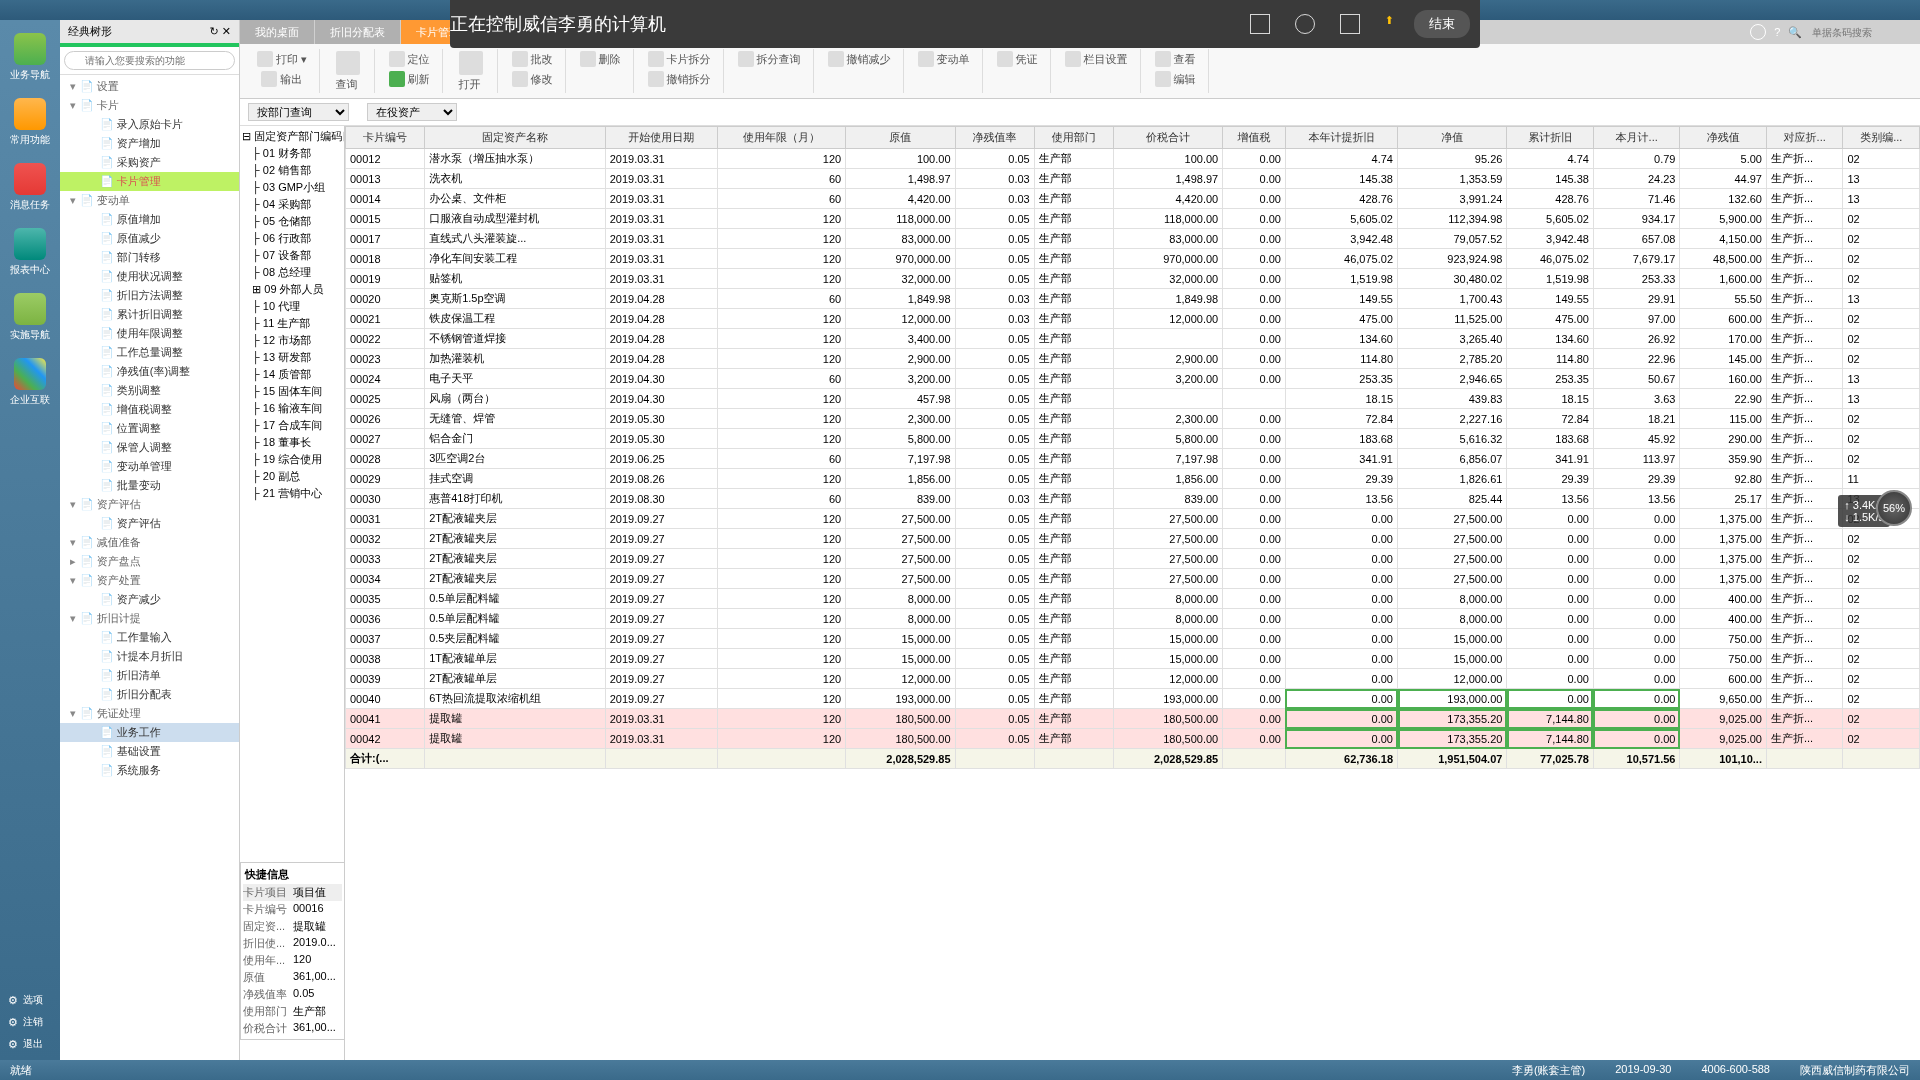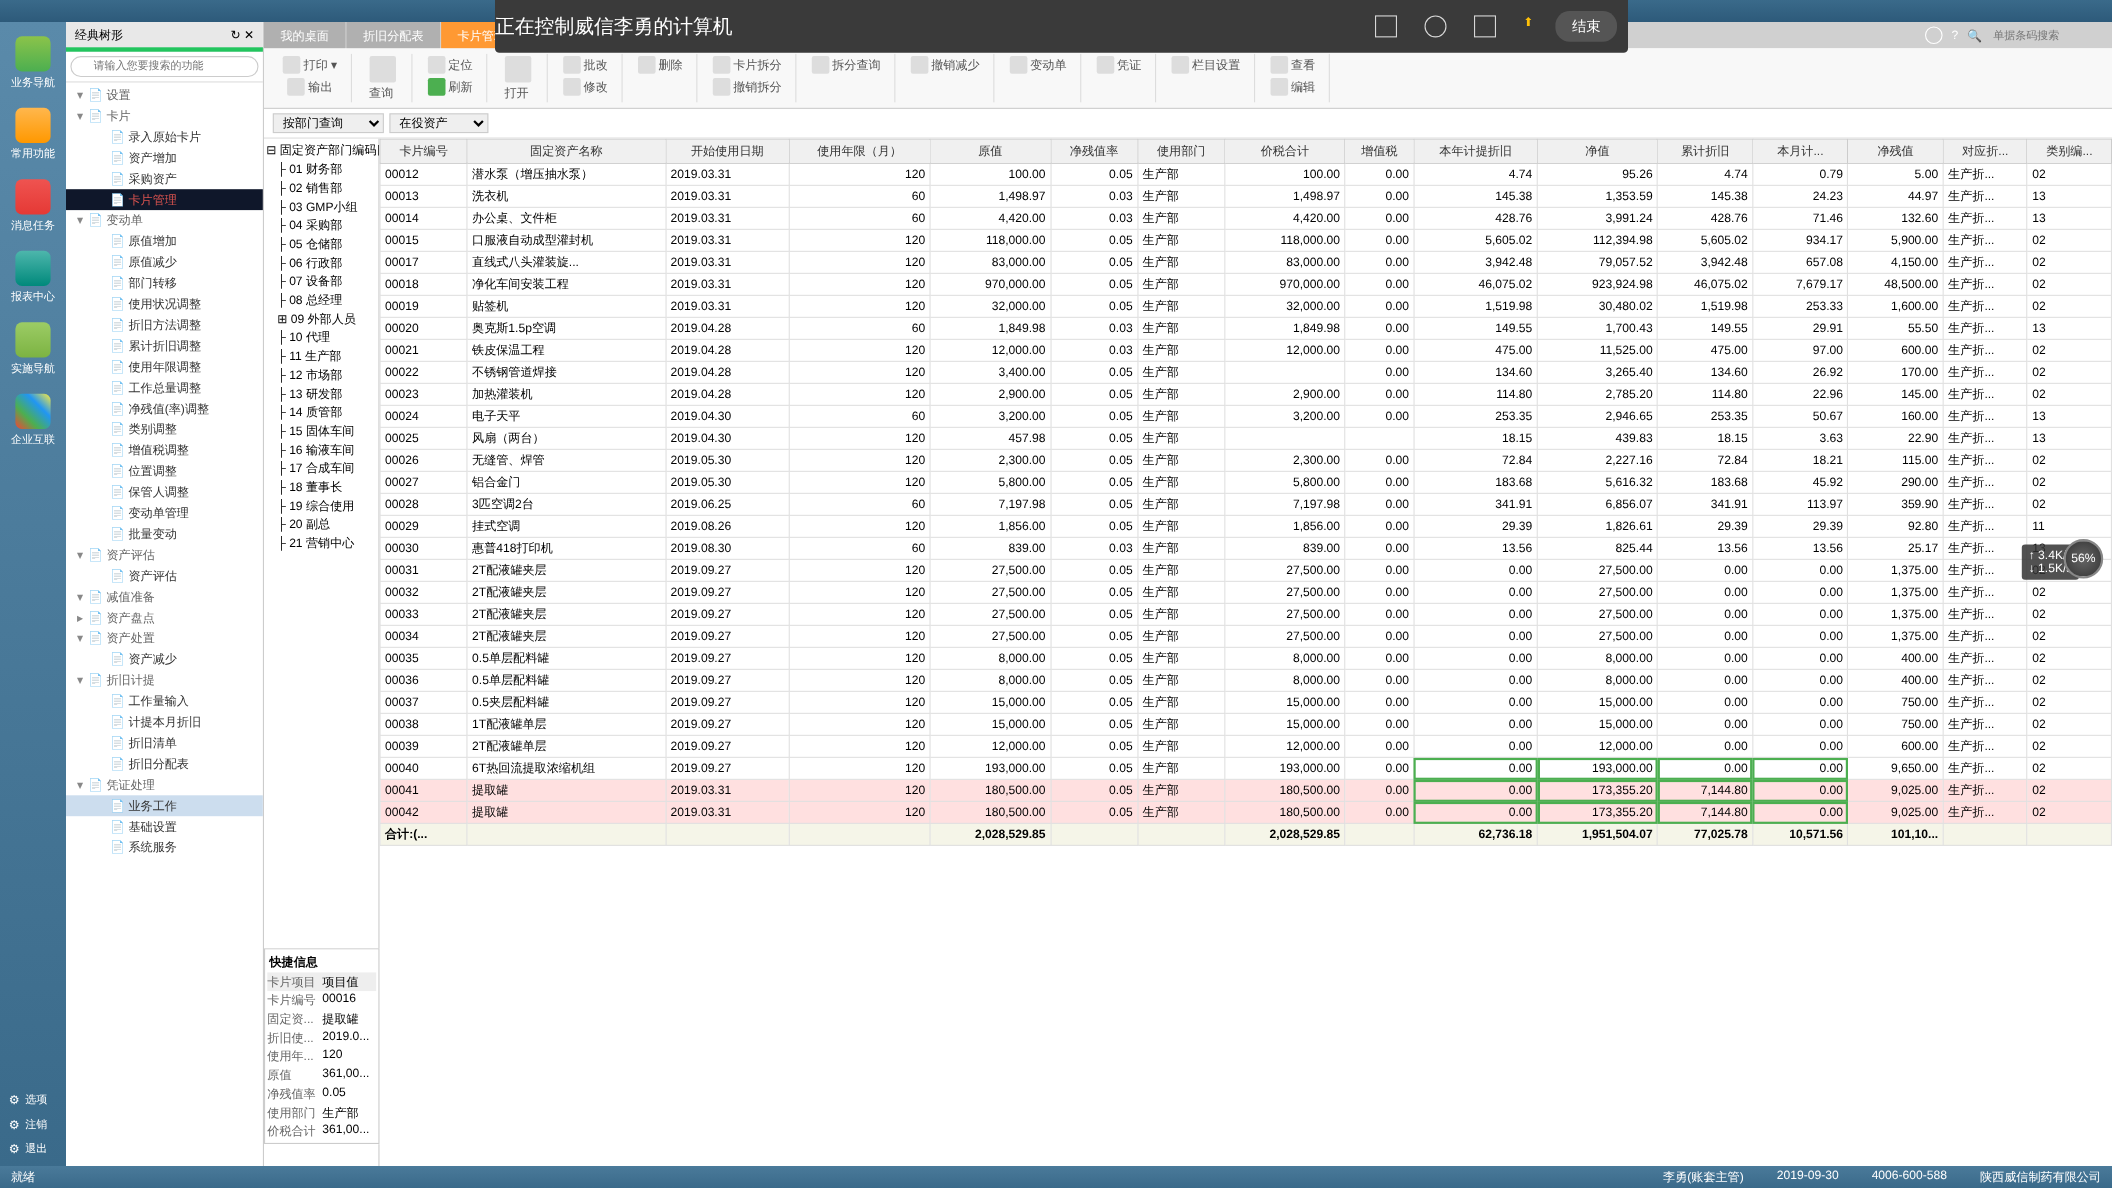--- a/index.html
+++ b/index.html
@@ -26,36 +26,36 @@
 .sidebar-bottom{margin-top:auto;padding-bottom:5px}
 .sidebar-opt{display:flex;align-items:center;padding:4px 8px;color:#fff;font-size:10px;gap:5px}
 .tree-panel{width:180px;background:#fff;border-right:1px solid #ccc;display:flex;flex-direction:column}
 .tree-header{background:#e8e8e8;padding:4px 8px;display:flex;justify-content:space-between;align-items:center;border-bottom:4px solid #22c55e}
 .tree-search{padding:4px;border-bottom:1px solid #ddd}
 .tree-search input{width:100%;padding:3px 20px 3px 20px;border:1px solid #ccc;border-radius:10px;font-size:10px}
 .tree-content{flex:1;overflow-y:auto;padding:2px 0}
 .tree-node{padding:2px 4px 2px 20px;cursor:pointer;color:#333}
 .tree-node.lvl1{padding-left:10px;color:#666}
 .tree-node.lvl2{padding-left:30px}
-.tree-node.active{color:#d9534f;background:#0f172a}
+.tree-node.active{color:#d9534f;background:#bef264}
 .tree-caret{display:inline-block;width:10px;color:#888}
 .content{flex:1;display:flex;flex-direction:column;background:#fff}
 .tabs{display:flex;background:#d0d0d0;height:24px}
 .tab{padding:4px 15px;background:#ff9933;color:#fff;margin-right:1px;cursor:pointer;display:flex;align-items:center;font-size:11px}
 .tab.inactive{background:#b0b0b0}
 .search-right{margin-left:auto;display:flex;align-items:center;padding-right:10px;gap:8px}
 .search-right input{border:none;background:transparent;padding:2px;font-size:10px;color:#fff;width:100px}
 .search-circle{width:16px;height:16px;border:1px solid #fff;border-radius:50%}
 .toolbar{display:flex;background:#f8f8f8;border-bottom:1px solid #ccc;padding:5px;gap:2px;height:55px}
 .tb-group{display:flex;flex-direction:column;align-items:center;padding:0 8px;border-right:1px solid #ddd}
 .tb-btn{display:flex;align-items:center;gap:3px;padding:2px 4px;cursor:pointer;color:#555}
 .tb-btn-v{display:flex;flex-direction:column;align-items:flex-start;padding:2px 6px;cursor:pointer;color:#555}
 .tb-icon{width:16px;height:16px;background:#ddd;border-radius:2px}
 .tb-icon-lg{width:24px;height:24px;background:#ddd;border-radius:2px;margin-bottom:2px}
-.filter-bar{display:flex;padding:4px 8px;gap:5px;border-bottom:1px solid #ddd;align-items:flex-end}
+.filter-bar{display:flex;padding:4px 8px;gap:18px;border-bottom:1px solid #ddd;align-items:flex-end}
 .filter-bar select{border:1px solid #ccc;padding:1px 20px 1px 4px;font-size:11px}
 .data-area{flex:1;display:flex;overflow:hidden}
 .dept-tree{width:105px;border-right:1px solid #ccc;overflow-y:auto;font-size:10px;padding:2px}
 .dept-node{padding:1px 0 1px 10px;white-space:nowrap;cursor:pointer}
 .dept-root{padding-left:0}
 .grid-wrap{flex:1;display:flex;flex-direction:column;overflow:hidden}
 .grid{flex:1;overflow:auto}
 table{border-collapse:collapse;width:100%;font-size:10px}
 th{background:#f0f0f0;border:1px solid #ccc;padding:3px 4px;font-weight:normal;color:#333;position:sticky;top:0;white-space:nowrap}
 td{border:1px solid #e0e0e0;padding:2px 4px;white-space:nowrap}

